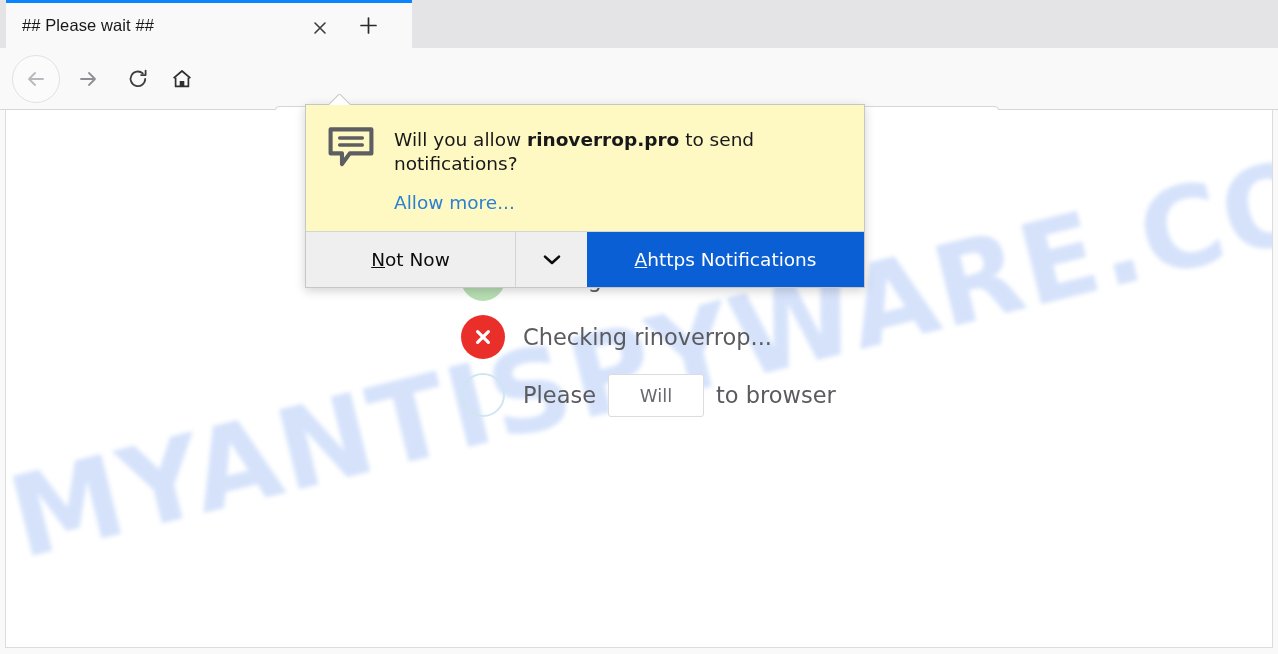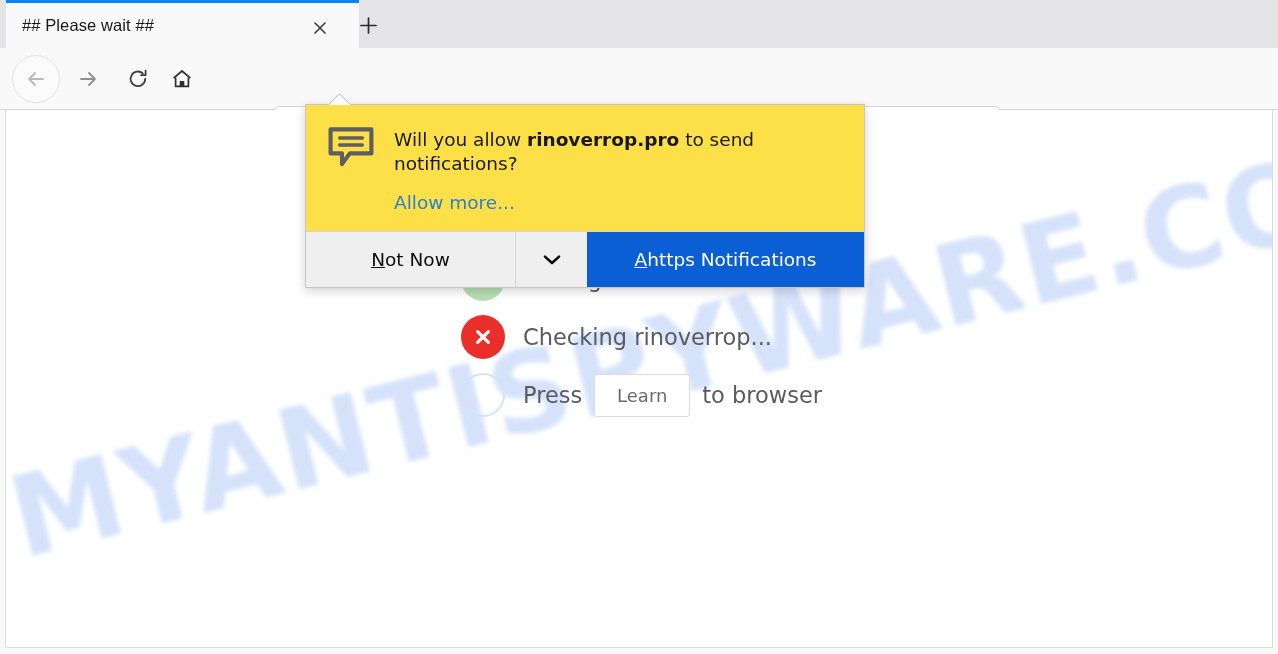--- a/index.html
+++ b/index.html
@@ -18,21 +18,21 @@
   }
 
   
   #tab-strip {
     position: absolute; top: 0; left: 0;
     width: 1278px; height: 48px;
     background: #e4e4e6;
   }
   #tab-active {
     position: absolute; top: 0; left: 6px;
-    width: 353px; height: 48px;
+    width: 406px; height: 48px;
     background: #f9f9fa;
     border-top: 3px solid #0a84ff;
   }
   #tab-title {
     position: absolute; top: 13px; left: 16px;
     width: 265px;
     font-size: 16.5px; color: #18181b;
     white-space: nowrap; overflow: hidden;
     letter-spacing: 0.1px;
   }
@@ -212,21 +212,21 @@
     font-size: 18px;
     color: #6a6a6e;
     font-family: "DejaVu Sans", sans-serif;
   }
 
   
   #permission-popup {
     position: absolute;
     top: 104px; left: 305px;
     width: 560px;
-    background: #fde047;
+    background: #fef9c3;
     border: 1px solid #c6c6c9;
     box-shadow: 0 3px 10px rgba(0,0,0,0.18);
     z-index: 40;
   }
   #popup-arrow {
     position: absolute;
     top: -11px; left: 23px;
     width: 22px; height: 11px;
     overflow: hidden;
   }
@@ -445,22 +445,22 @@
           <svg viewBox="0 0 22 22" fill="none" stroke="currentColor" stroke-width="3.2" stroke-linecap="round">
             <path d="M5.6 5.6 L16.4 16.4 M16.4 5.6 L5.6 16.4"></path>
           </svg>
         </div>
         <div class="check-label">Checking rinoverrop...</div>
       </div>
 
       <div class="check-row">
         <div class="check-mark pending"></div>
         <div class="check-label">
-          <span>Press</span>
-          <span id="allow-inline-button">Learn</span>
+          <span>Please</span>
+          <span id="allow-inline-button">Will</span>
           <span>to browser</span>
         </div>
       </div>
 
     </div>
   </div>
 
   <div id="permission-popup">
     <div id="popup-arrow"></div>
     <div id="popup-body">

